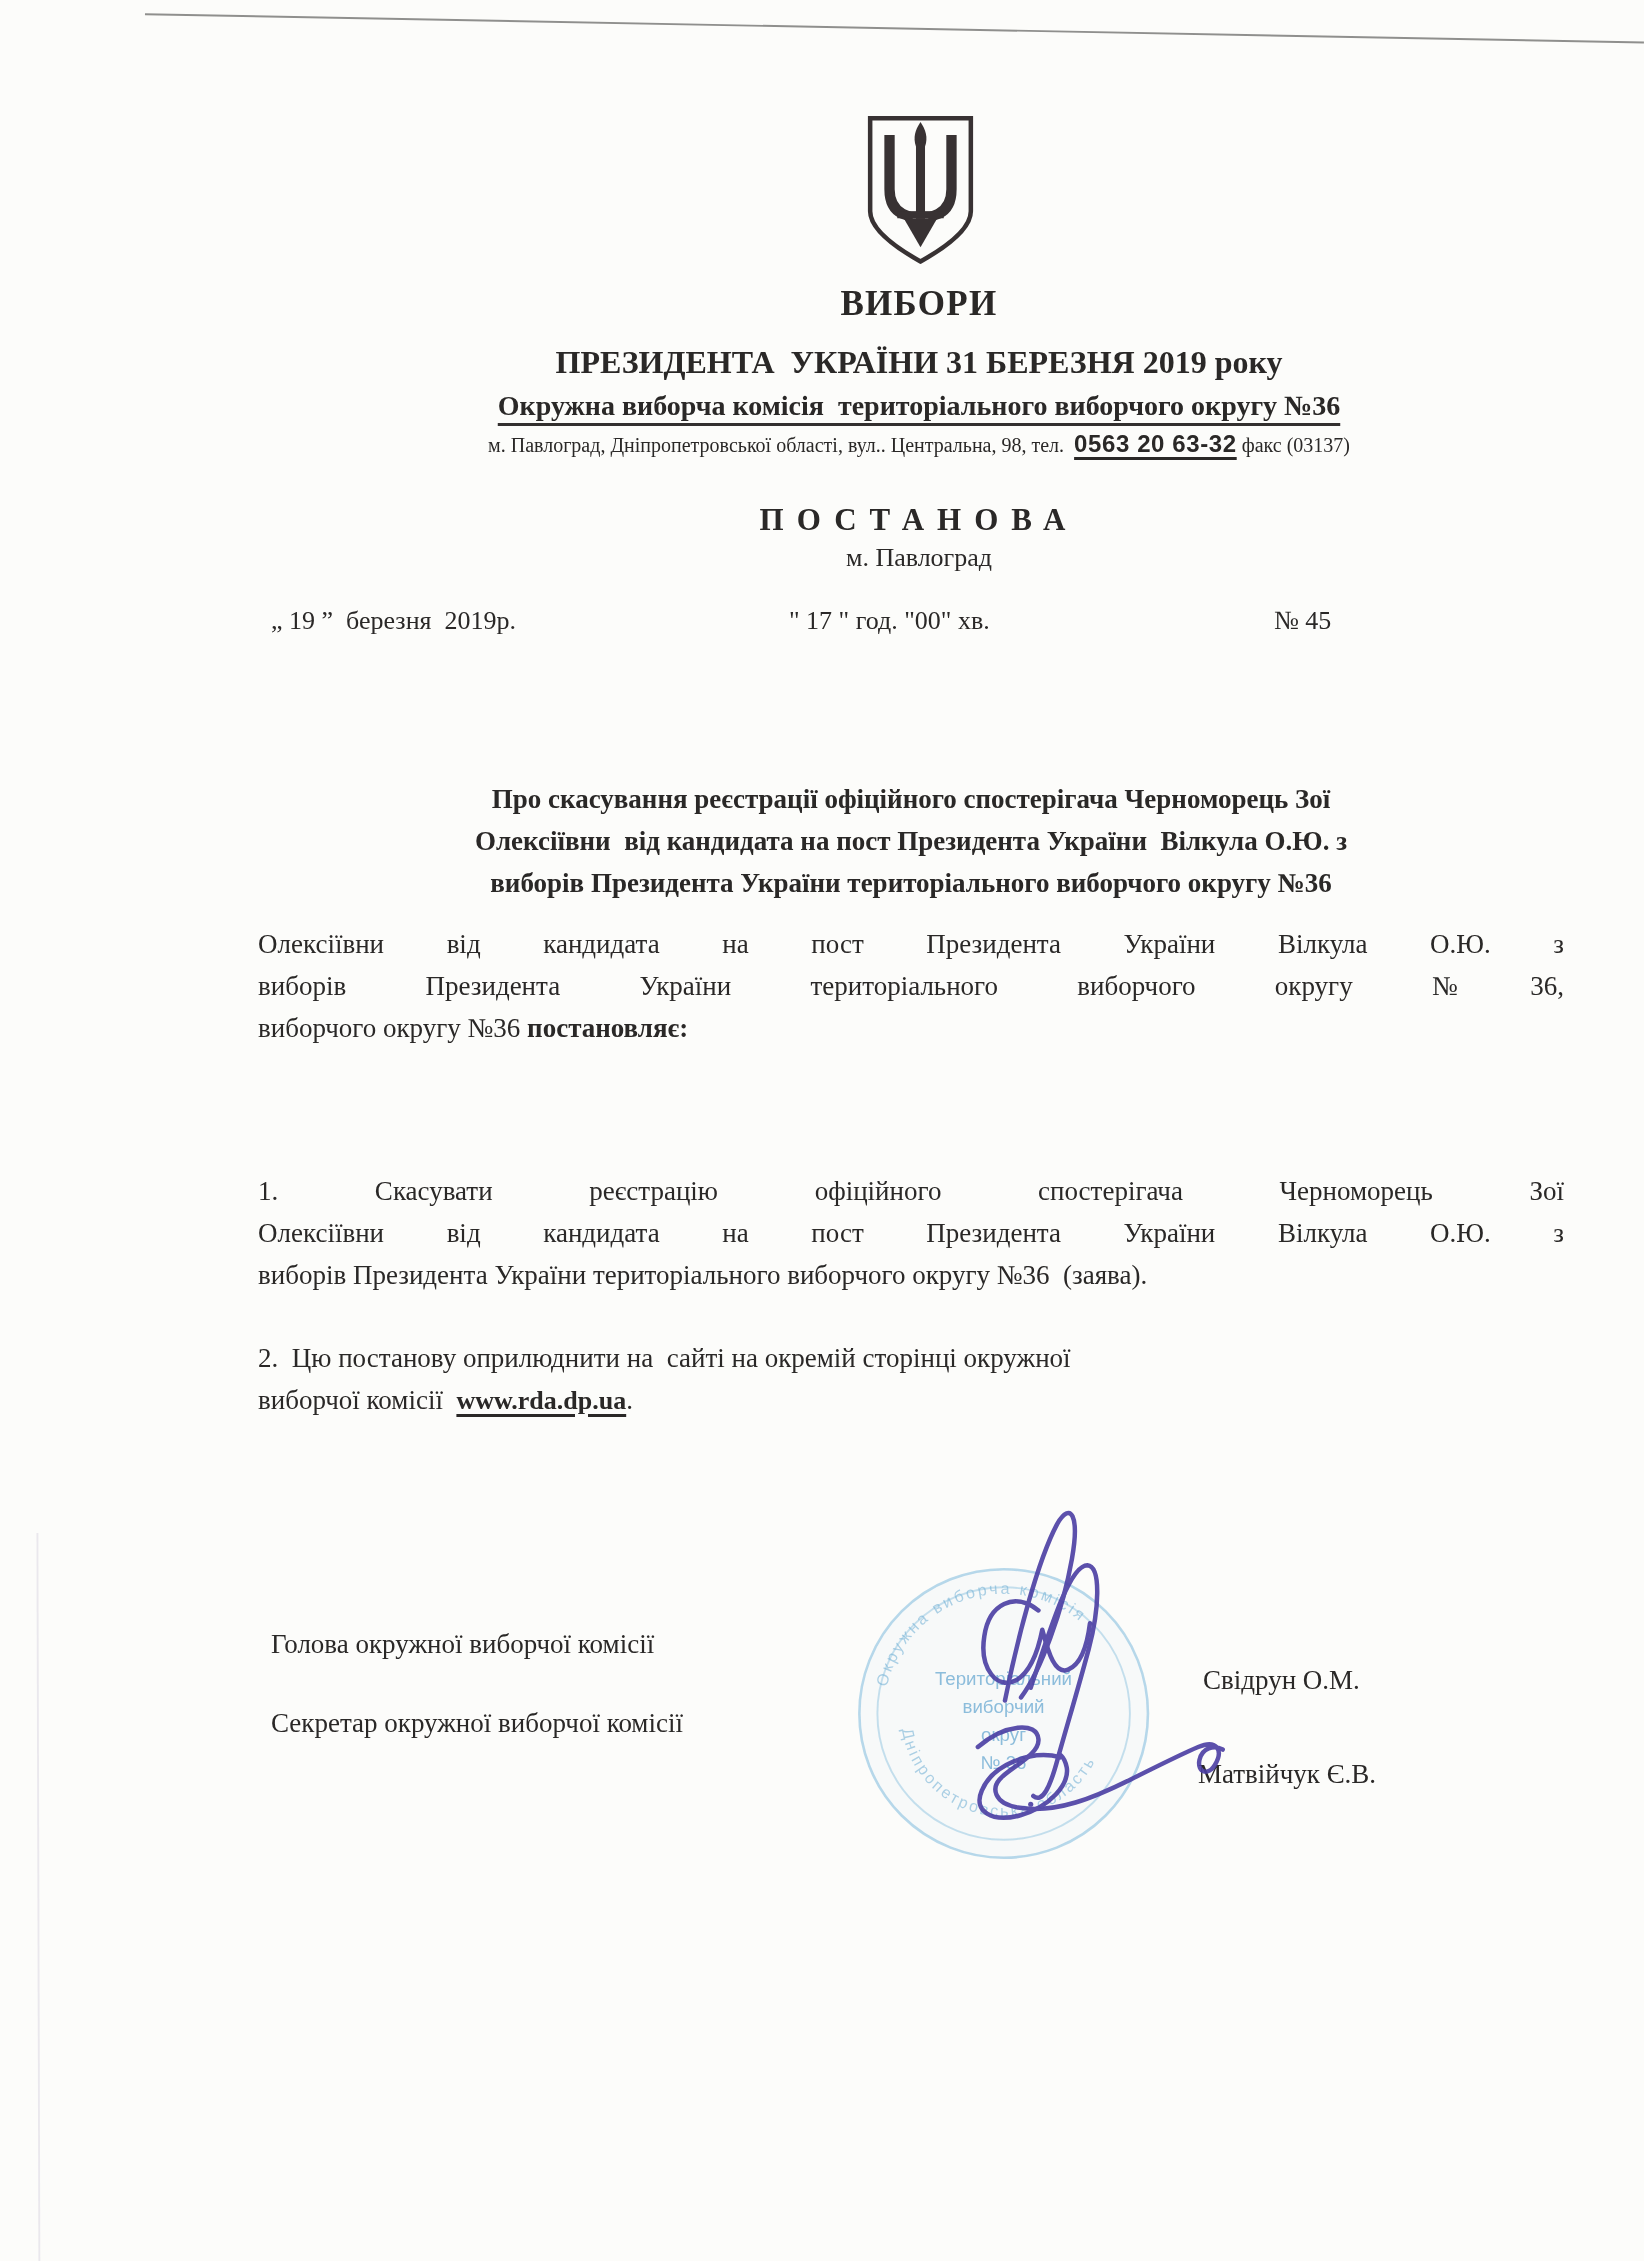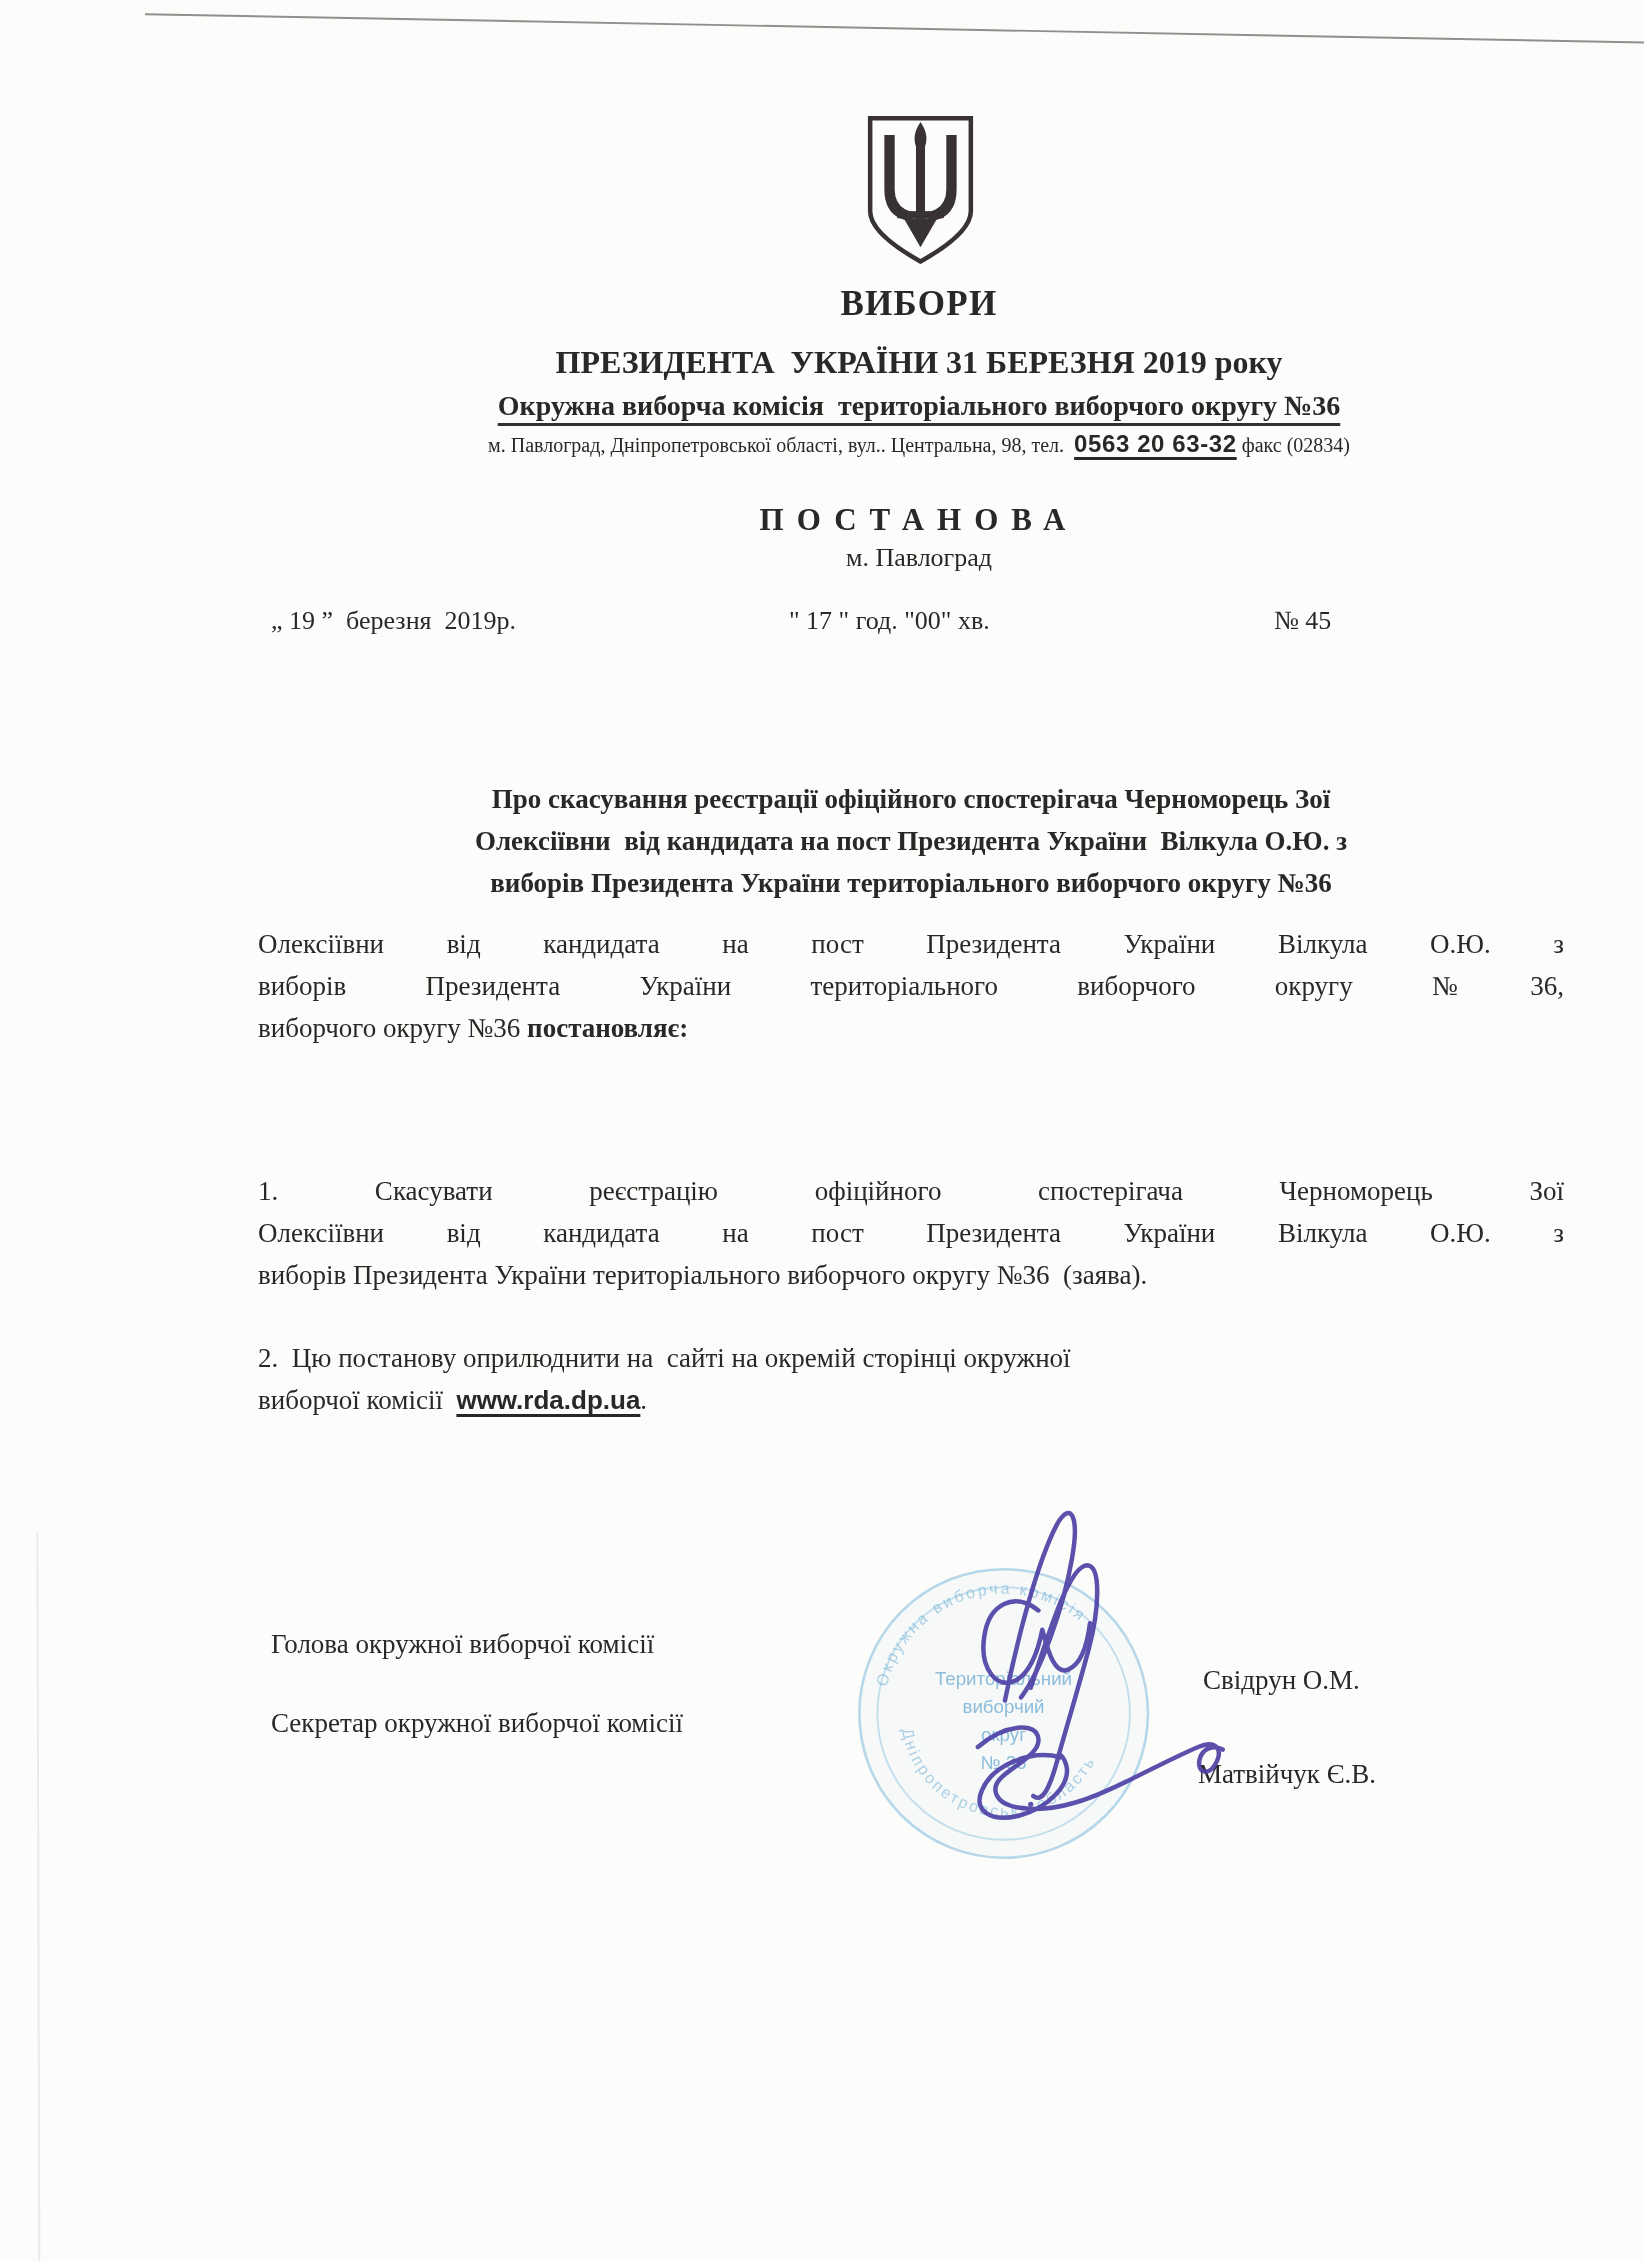--- a/index.html
+++ b/index.html
@@ -37,21 +37,21 @@
   .para{left:258px;width:1306px;font-size:27px;line-height:42px;}
   .p1{top:923px;}
   .i1{top:1170px;}
   .i2{top:1337px;}
   .jline{text-align:justify;height:42px;overflow:hidden;}
   .jline::after{content:"";display:inline-block;width:100%;height:0;}
   .indent{text-indent:62px;}
   .lline{height:42px;}
   b.decree{font-weight:bold;}
   .url{
-    font-family:Liberation Sans, sans-serif;font-weight:bold;font-size:26px;
+    font-family:Liberation Serif, serif;font-weight:bold;font-size:26px;
     text-decoration:underline;text-decoration-thickness:2.6px;text-underline-offset:5.2px;
   }
   .sig-label{font-size:27px;left:271px;}
   .sig-name{font-size:27px;margin-top:38px;}
   .stamp-center{
     left:891px;top:1665px;width:225px;text-align:center;
     font-family:"Liberation Sans", sans-serif;
     font-size:18.7px;line-height:28px;color:rgba(108,170,210,0.78);
     filter:blur(0.5px);
   }
@@ -73,21 +73,21 @@
     <path d="M142 34 H126 V118 Q126 140 110 149 L98 154 V170 L118 163 Q142 152 142 118 Z"></path>
     <rect x="50" y="152" width="72" height="11"></rect>
     <path d="M60 163 L112 163 L86 208 Z"></path>
   </g>
 </svg>
 
 <div class="abs hwrap h-elections">ВИБОРИ</div>
 <div class="abs hwrap h-president pre">ПРЕЗИДЕНТА  УКРАЇНИ 31 БЕРЕЗНЯ 2019 року</div>
 <div class="abs hwrap h-commission pre">Окружна виборча комісія  територіального виборчого округу №36</div>
 <div class="abs hwrap h-address">
-  <span class="pre">м. Павлоград, Дніпропетровської області, вул.. Центральна, 98, тел.  </span><span class="h-phone">0563 20 63-32</span><span class="pre"> факс (02834)</span>
+  <span class="pre">м. Павлоград, Дніпропетровської області, вул.. Центральна, 98, тел.  </span><span class="h-phone">0563 20 63-32</span><span class="pre"> факс (03137)</span>
 </div>
 
 <div class="abs hwrap d-type">ПОСТАНОВА</div>
 <div class="abs hwrap d-city">м. Павлоград</div>
 
 <div class="abs daterow-item pre" style="left:271px;">„ 19 ”  березня  2019р.</div>
 <div class="abs daterow-item pre" style="left:789px;">" 17 " год. "00" хв.</div>
 <div class="abs daterow-item pre" style="left:1274px;">№ 45</div>
 
 <div class="abs subject">

